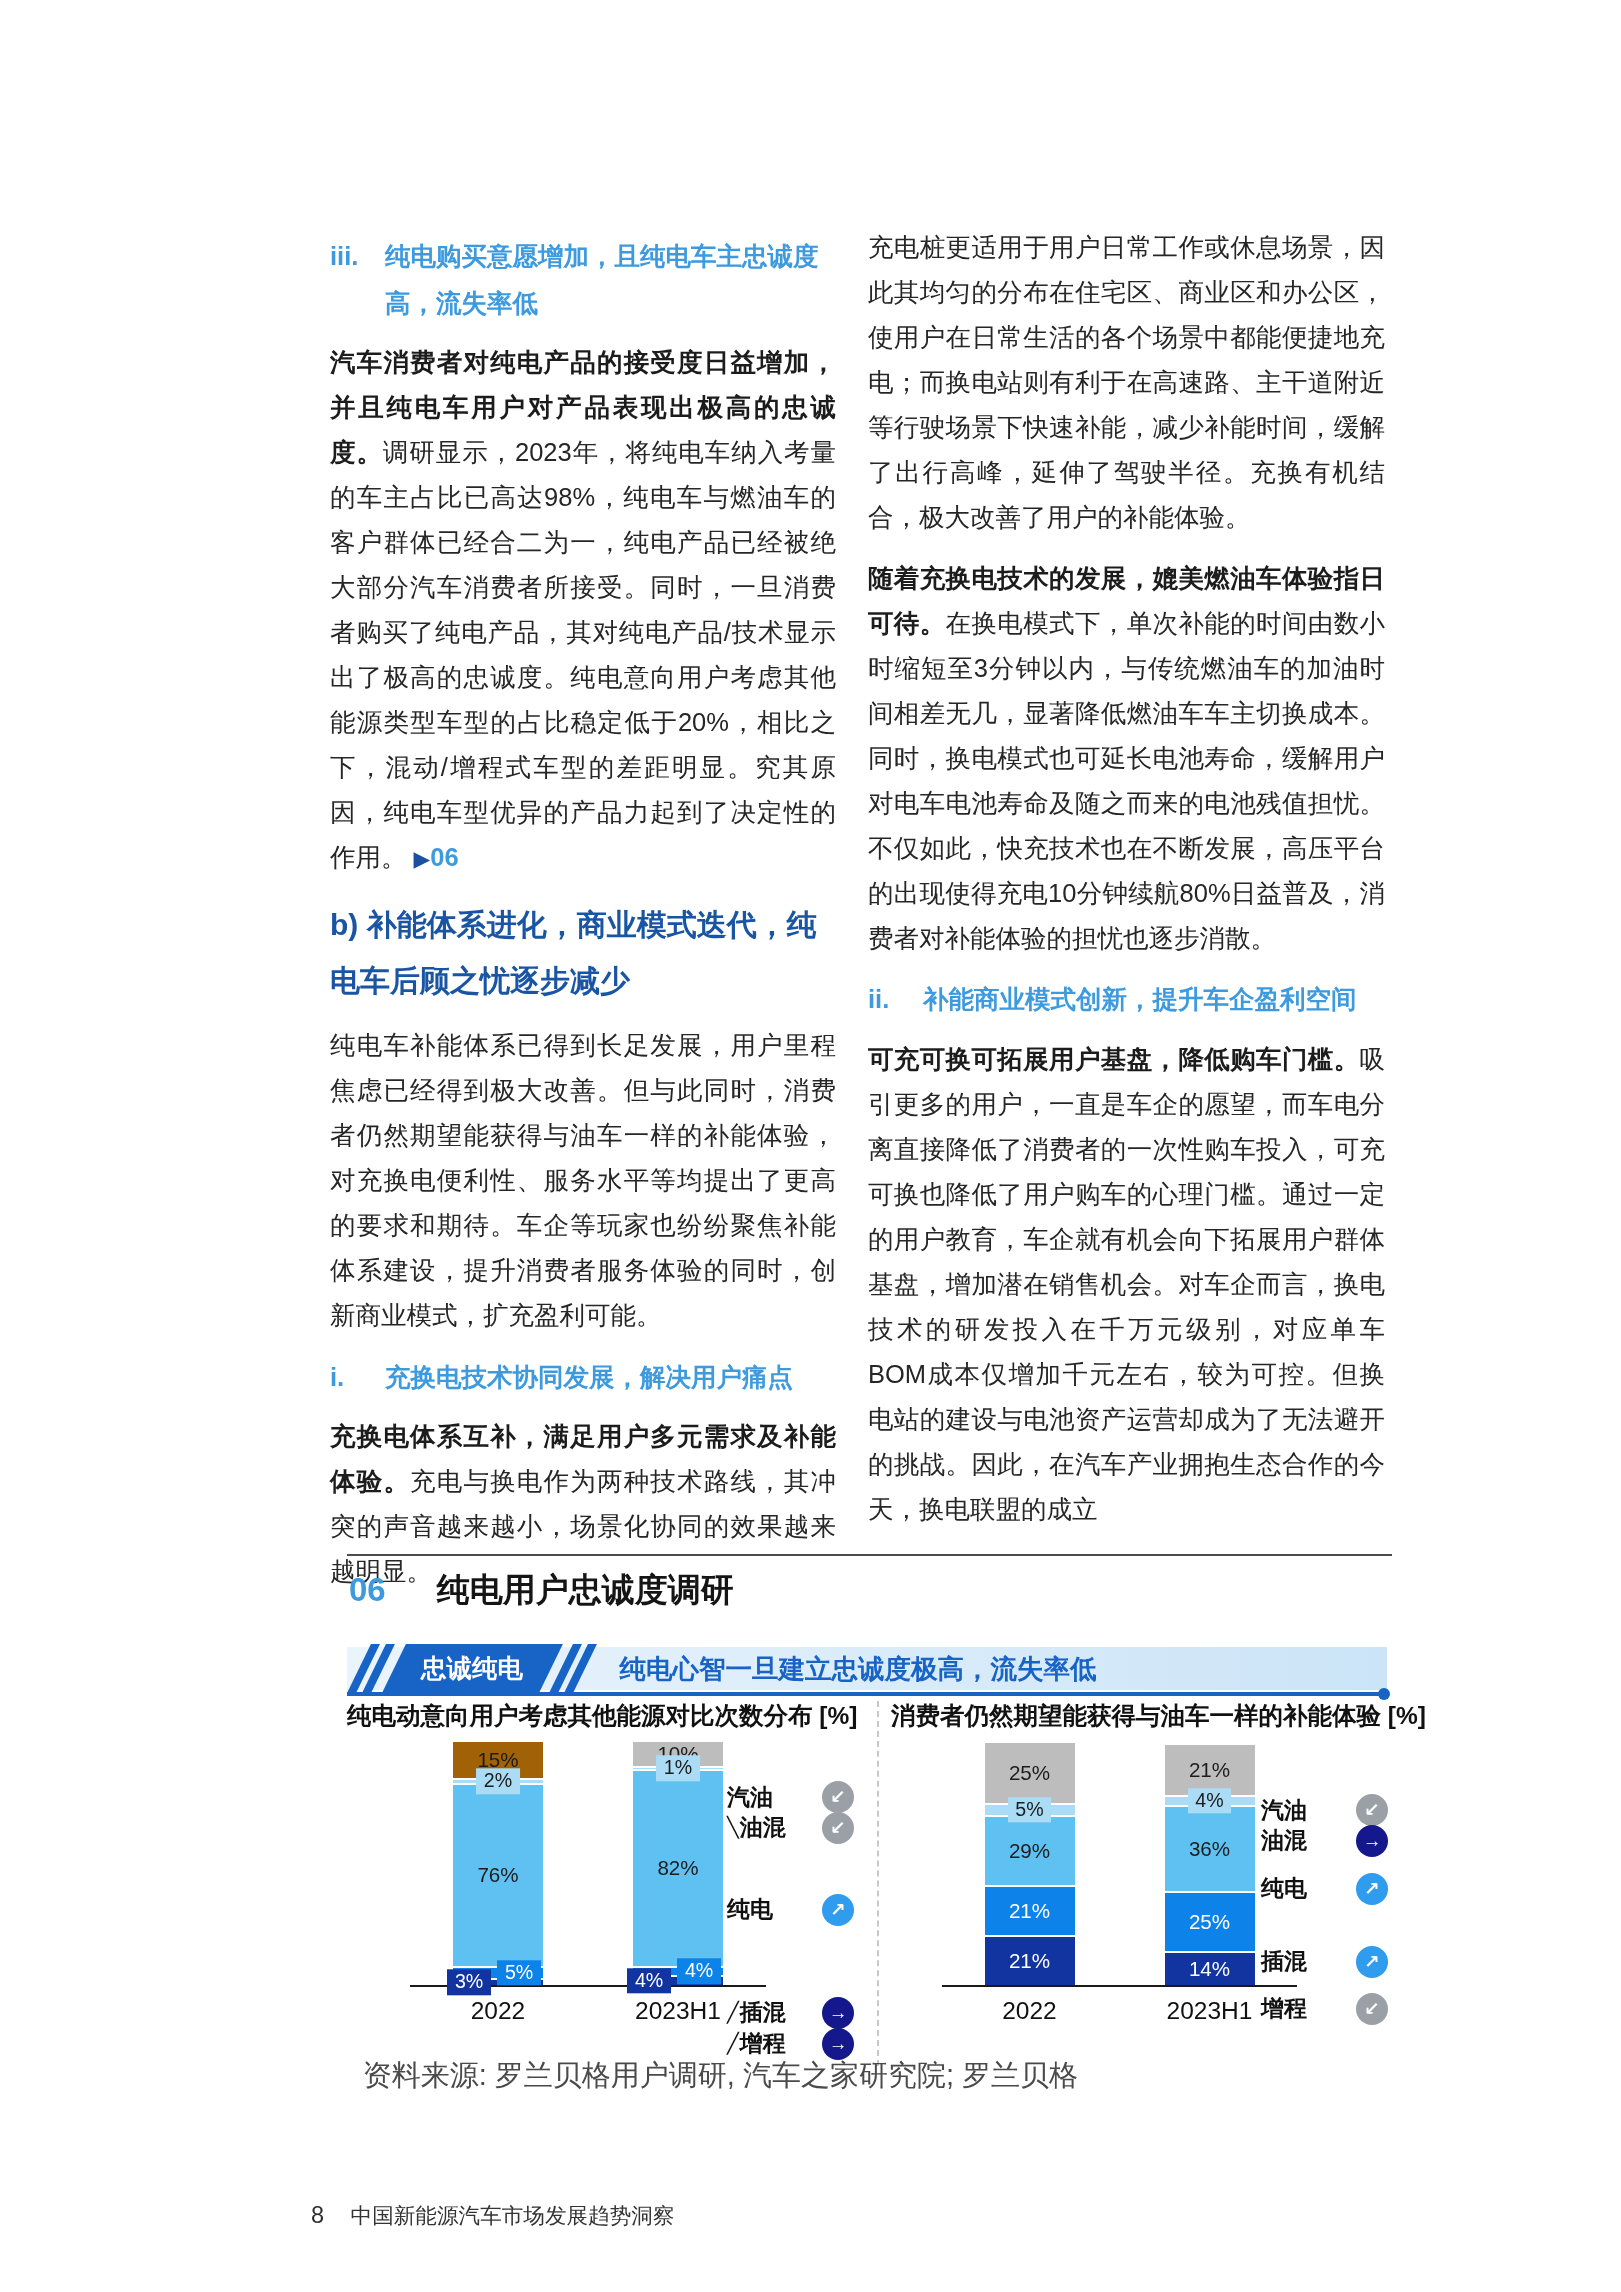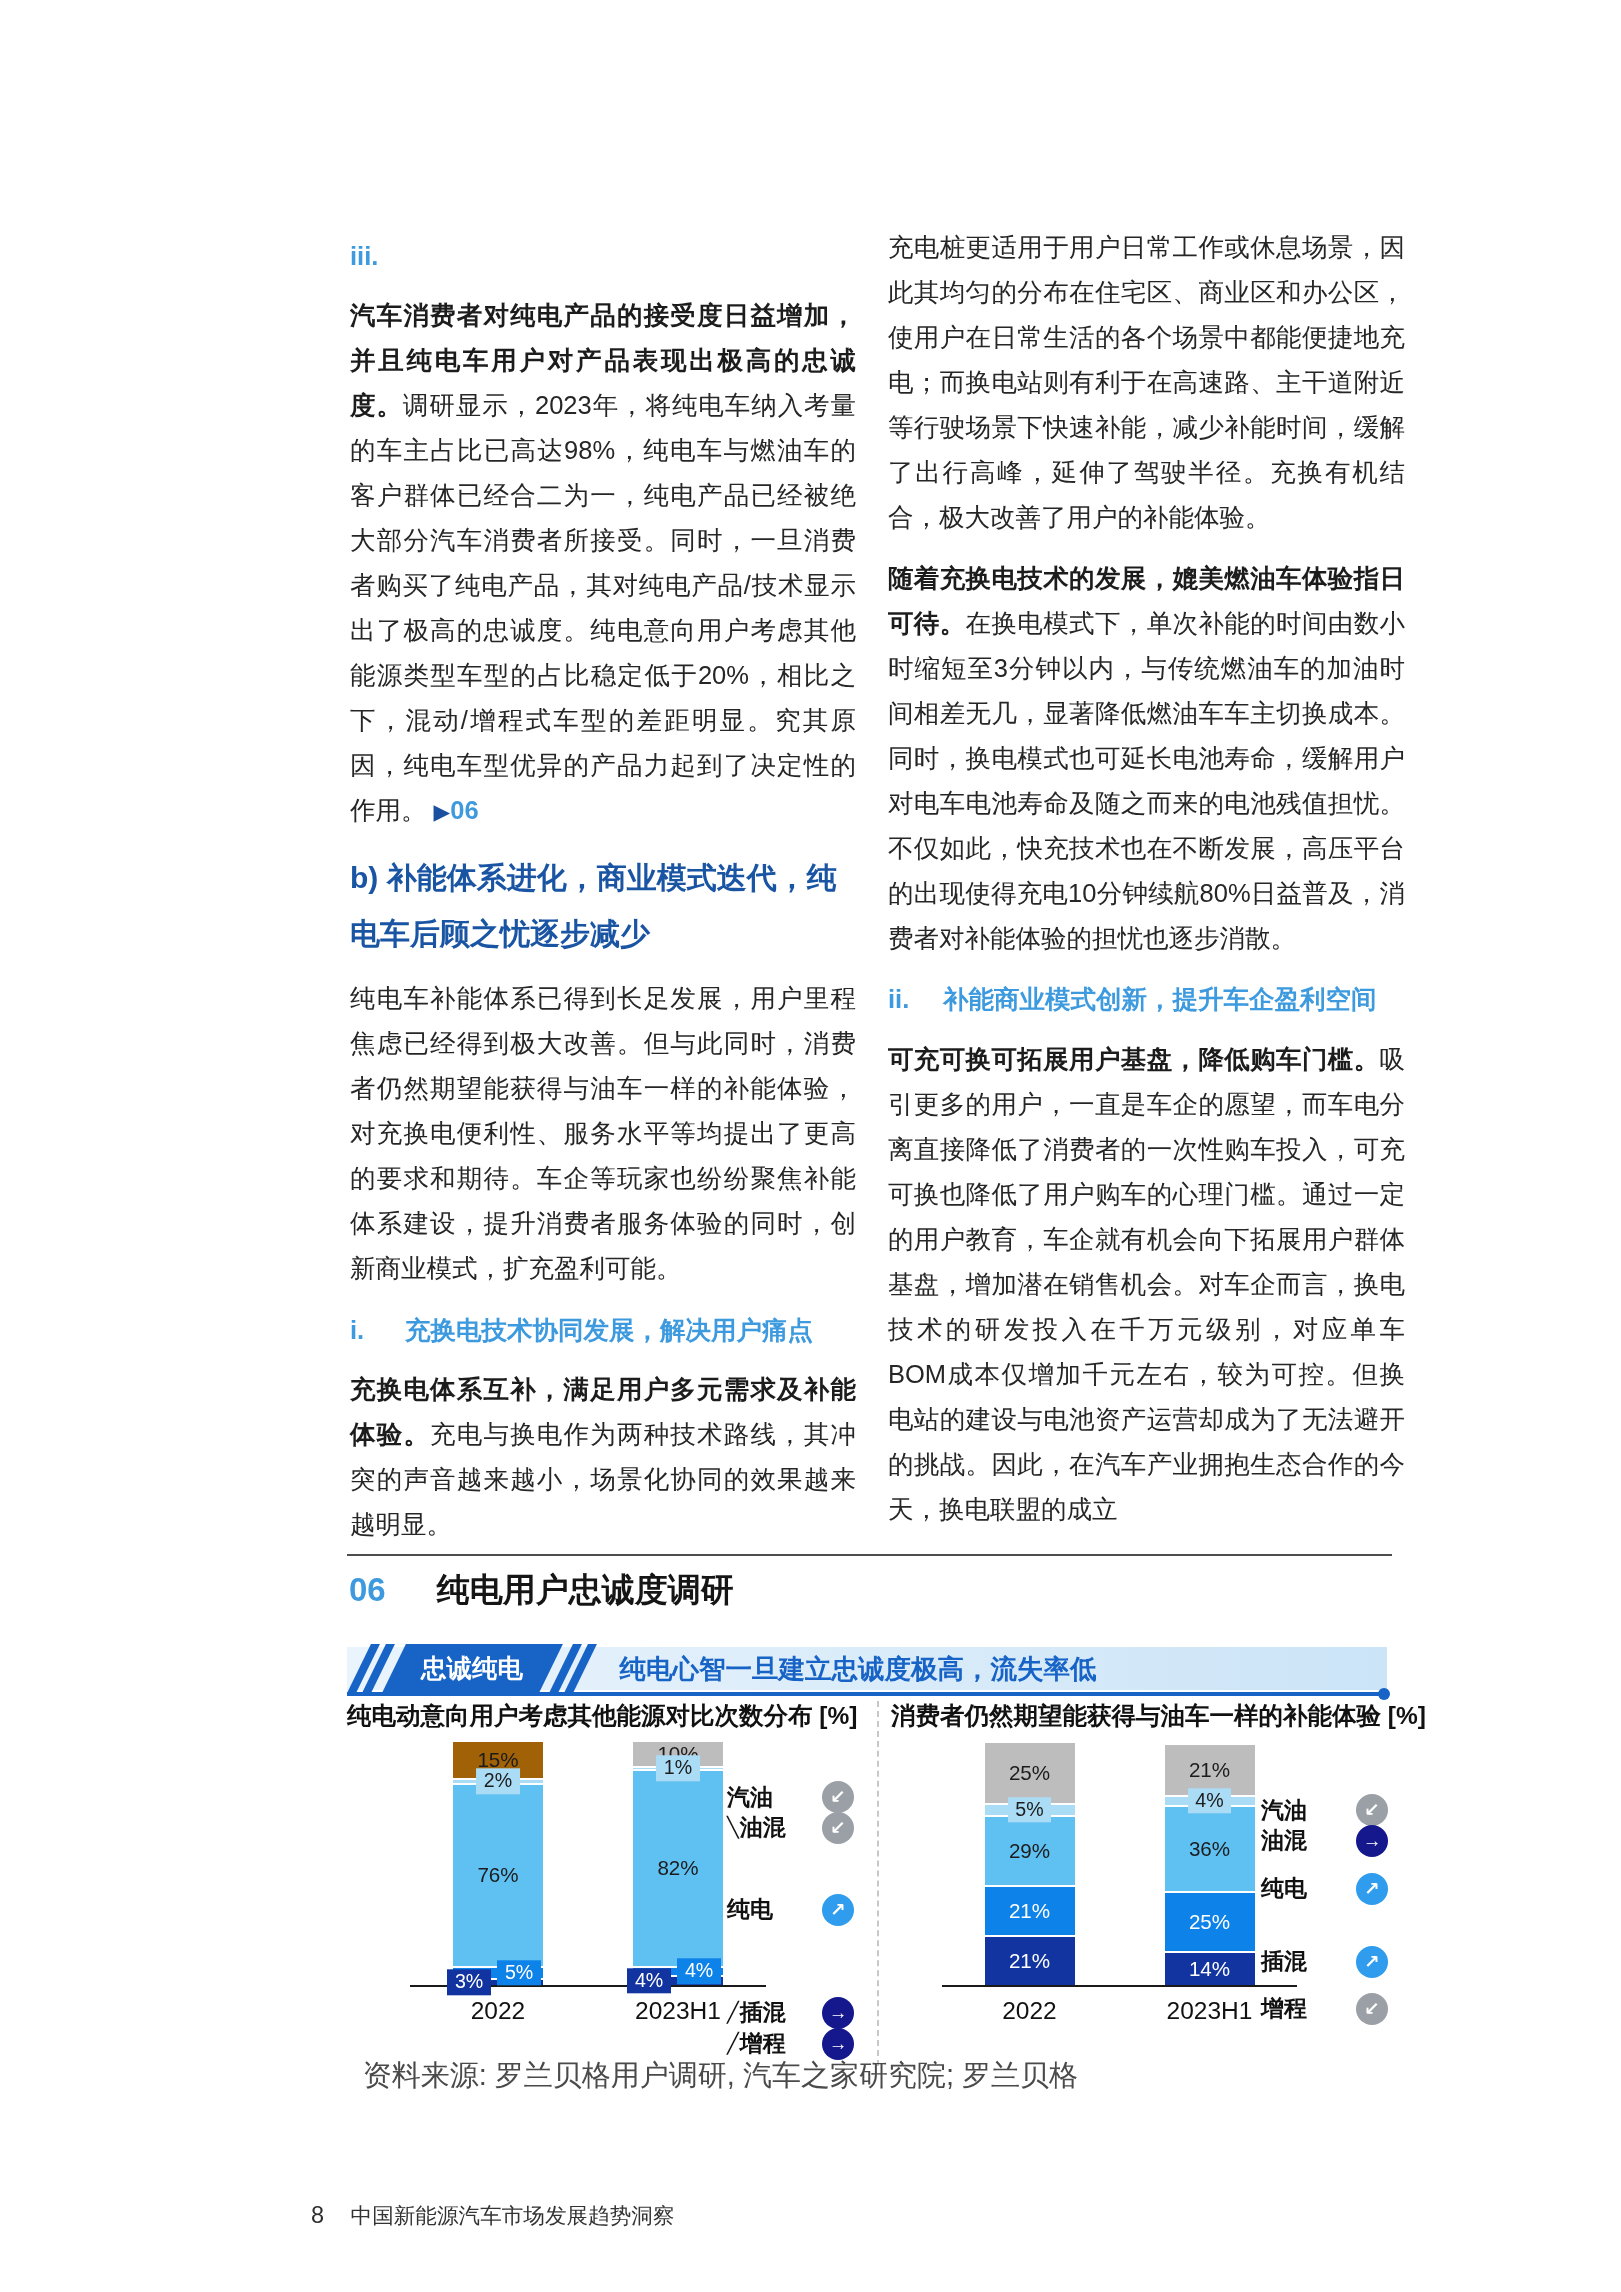--- a/index.html
+++ b/index.html
@@ -1,21 +1,21 @@
 <!DOCTYPE html>
 <html><head>
 <meta charset="utf-8">
 <style>
   html,body{margin:0;padding:0;background:#e9e9e9;}
   .page{
     position:relative;width:1621px;height:2293px;background:#ffffff;
     font-family:"Liberation Sans","DejaVu Sans",sans-serif;color:#262626;overflow:hidden;
   }
   
-  .columns{position:absolute;left:350px;top:225px;width:1055px;display:flex;gap:32px;}
+  .columns{position:absolute;left:330px;top:225px;width:1055px;display:flex;gap:32px;}
   .col{width:506px;}
   .col.right{width:517px;}
   .col p{font-size:25.5px;line-height:45px;text-align:justify;margin:0 0 15.7px 0;}
   .col p b{color:#1c1c1c;}
   .h-blue{display:flex;color:#3d9ade;font-weight:bold;font-size:25.5px;line-height:47px;margin:7.8px 0 13.7px 0;}
   .h-blue .pfx{flex:none;width:55px;}
   .h-navy{color:#1a55a4;font-weight:bold;font-size:30px;line-height:56px;margin:13.7px 0 13.7px 0;}
   .ref{white-space:nowrap;font-weight:bold;}
   .ref .arrow{color:#1b4fa0;font-size:21.6px;}
   .ref .num{color:#3d9ade;}
@@ -69,20 +69,21 @@
 </style>
 </head>
 <body>
 
 <div class="page">
 
   <div class="columns">
     <div class="col">
       <div class="h-blue">
         <span class="pfx">iii.</span>
+        <span>纯电购买意愿增加，且纯电车主忠诚度高，流失率低</span>
       </div>
       <p><b>汽车消费者对纯电产品的接受度日益增加，并且纯电车用户对产品表现出极高的忠诚度。</b><span>调研显示，2023年，将纯电车纳入考量的车主占比已高达98%，纯电车与燃油车的客户群体已经合二为一，纯电产品已经被绝大部分汽车消费者所接受。同时，一旦消费者购买了纯电产品，其对纯电产品/技术显示出了极高的忠诚度。纯电意向用户考虑其他能源类型车型的占比稳定低于20%，相比之下，混动/增程式车型的差距明显。究其原因，纯电车型优异的产品力起到了决定性的作用。</span><span class="ref"> <span class="arrow">▶</span><span class="num">06</span></span></p>
       <div class="h-navy">b) 补能体系进化，商业模式迭代，纯电车后顾之忧逐步减少</div>
       <p>纯电车补能体系已得到长足发展，用户里程焦虑已经得到极大改善。但与此同时，消费者仍然期望能获得与油车一样的补能体验，对充换电便利性、服务水平等均提出了更高的要求和期待。车企等玩家也纷纷聚焦补能体系建设，提升消费者服务体验的同时，创新商业模式，扩充盈利可能。</p>
       <div class="h-blue">
         <span class="pfx">i.</span>
         <span>充换电技术协同发展，解决用户痛点</span>
       </div>
       <p><b>充换电体系互补，满足用户多元需求及补能体验。</b><span>充电与换电作为两种技术路线，其冲突的声音越来越小，场景化协同的效果越来越明显。</span></p>
     </div>

